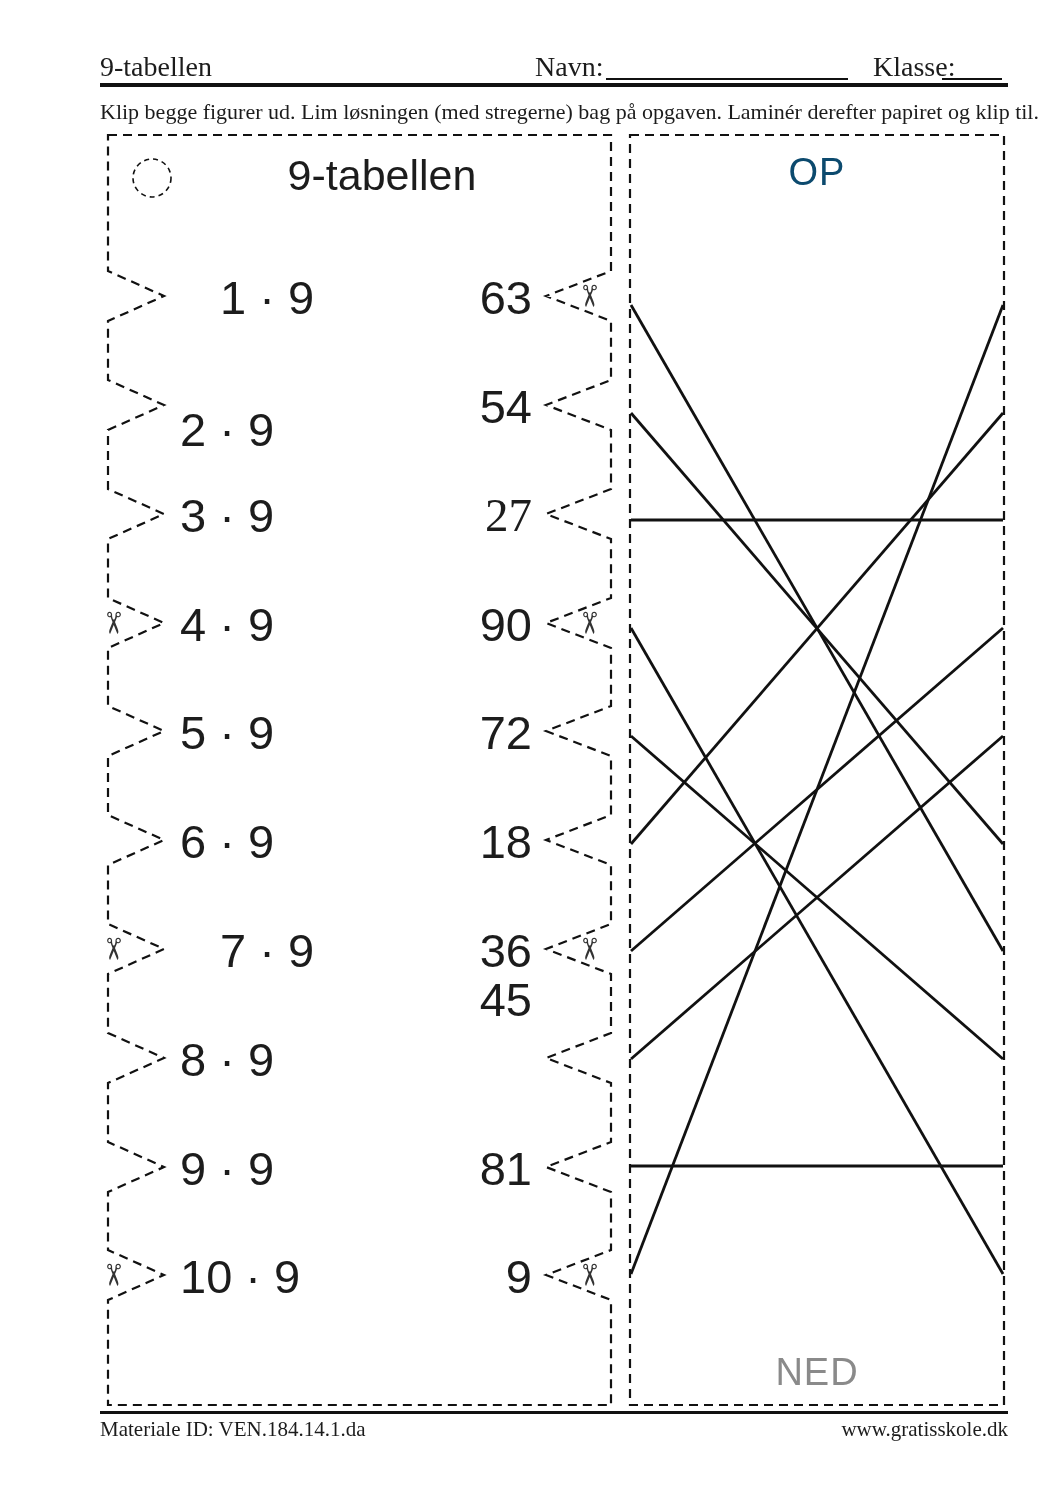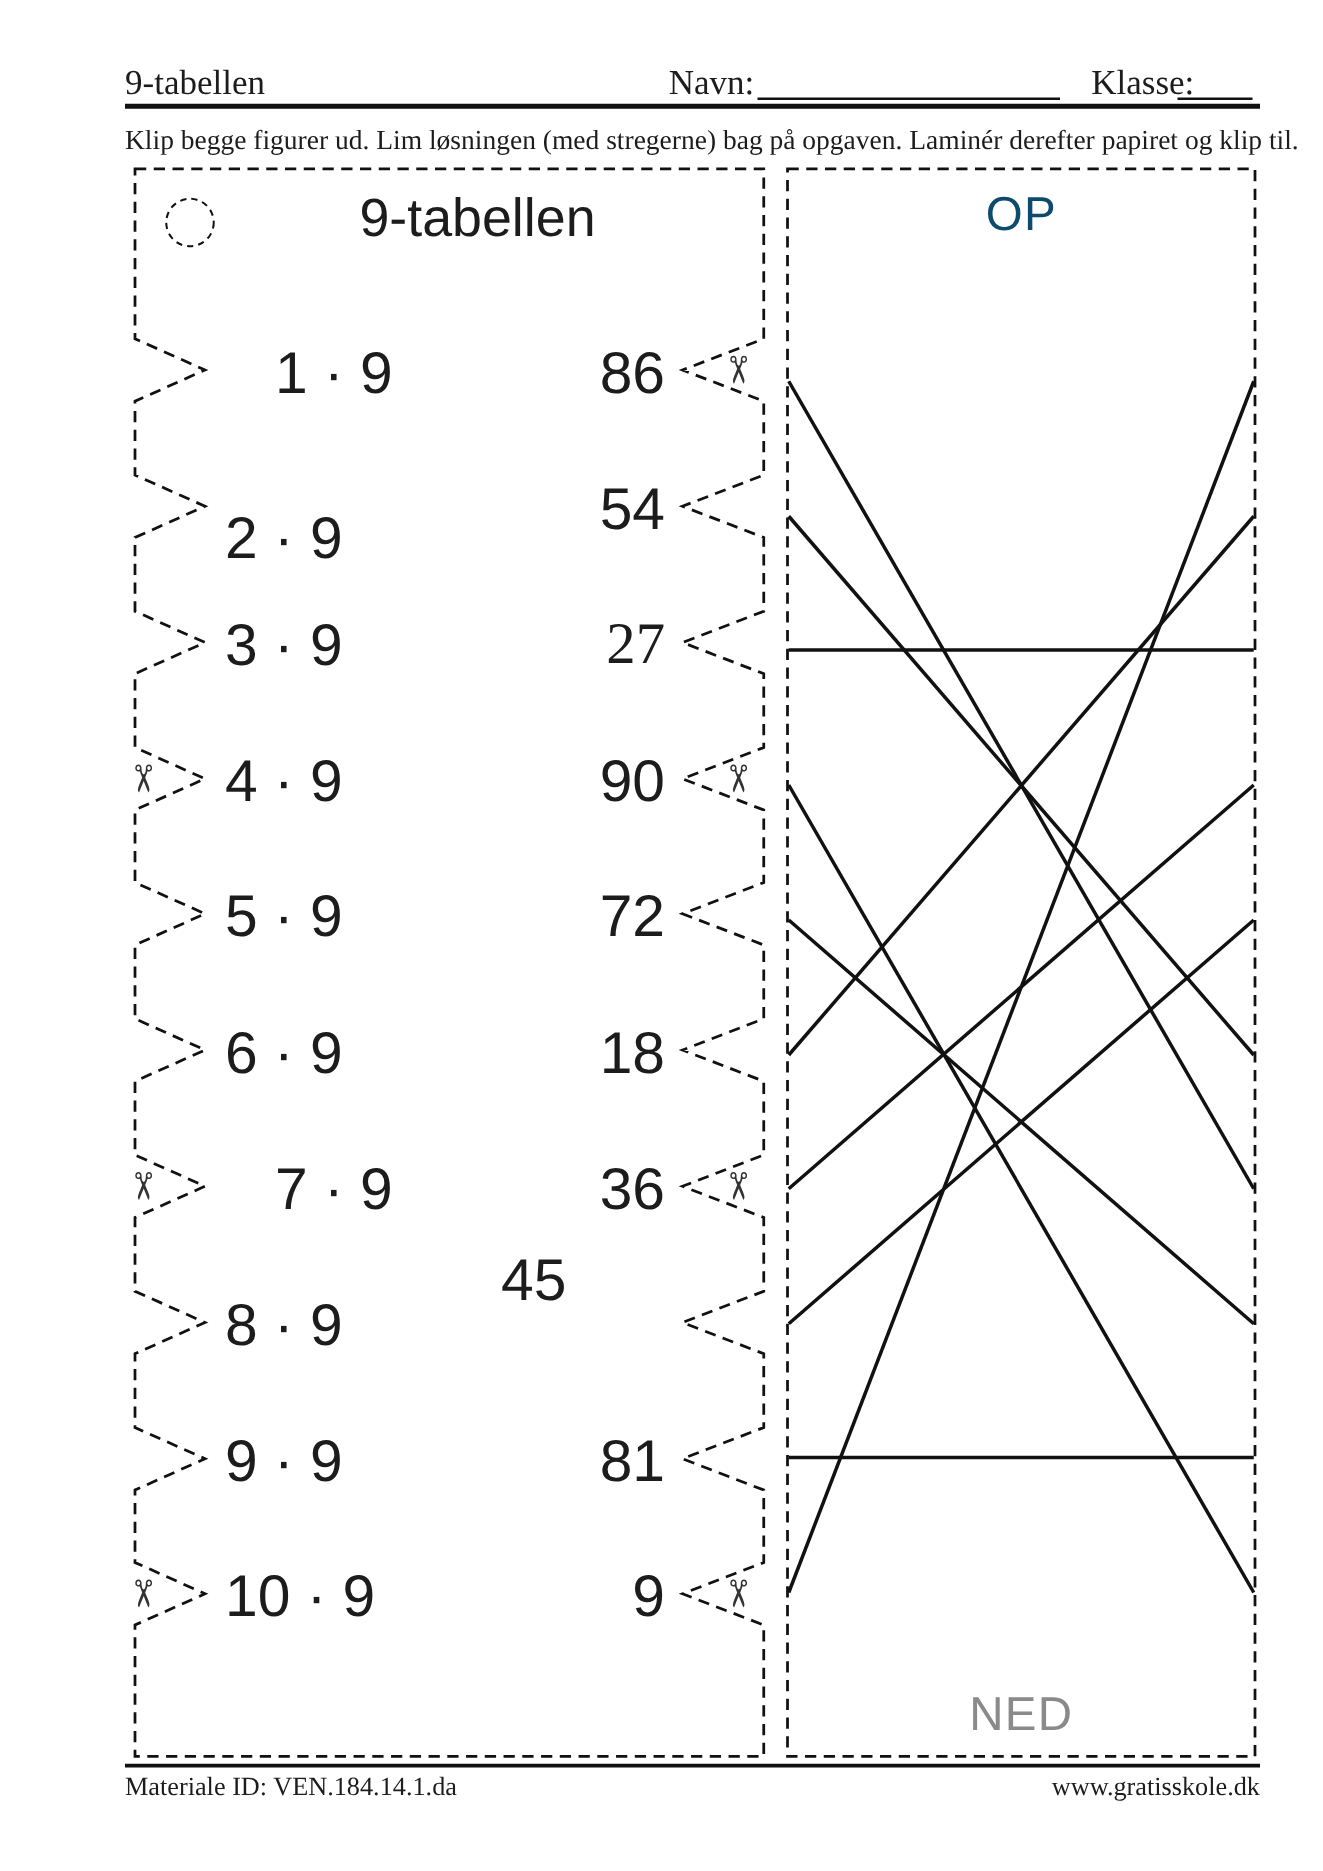--- a/index.html
+++ b/index.html
@@ -70,35 +70,35 @@
   <div class="abs hdr txt" id="class-label">Klasse:</div>
   <div class="blankline" id="class-line"></div>
   <div class="rule" id="hdr-rule"></div>
 
   <div class="abs txt" id="instruction">Klip begge figurer ud. Lim løsningen (med stregerne) bag på opgaven. Laminér derefter papiret og klip til.</div>
 
   <div class="abs sans txt" id="panel-title">9-tabellen</div>
 
   <div id="rows-layer">
       <div class="prob sans txt" style="top: 274px; margin-left: 40px;">1 · 9</div>
-      <div class="ans sans txt" style="top: 274px;">86</div>
+      <div class="ans sans txt" style="top: 274px;">63</div>
       <div class="prob sans txt" style="top: 406px;">2 · 9</div>
       <div class="ans sans txt" style="top: 383px;">54</div>
       <div class="prob sans txt" style="top: 492px;">3 · 9</div>
       <div class="ans sans txt" style="top: 492px; font-family: Liberation Serif, serif;">27</div>
       <div class="prob sans txt" style="top: 601px;">4 · 9</div>
       <div class="ans sans txt" style="top: 601px;">90</div>
       <div class="prob sans txt" style="top: 709px; text-align: center;">5 · 9</div>
       <div class="ans sans txt" style="top: 709px;">72</div>
       <div class="prob sans txt" style="top: 818px;">6 · 9</div>
       <div class="ans sans txt" style="top: 818px;">18</div>
       <div class="prob sans txt" style="top: 927px; margin-left: 40px;">7 · 9</div>
       <div class="ans sans txt" style="top: 927px;">36</div>
       <div class="prob sans txt" style="top: 1036px;">8 · 9</div>
-      <div class="ans sans txt" style="top: 1000px; text-align: center;">45</div>
+      <div class="ans sans txt" style="top: 976px;">45</div>
       <div class="prob sans txt" style="top: 1145px;">9 · 9</div>
       <div class="ans sans txt" style="top: 1145px;">81</div>
       <div class="prob sans txt" style="top: 1253px;">10 · 9</div>
       <div class="ans sans txt" style="top: 1253px;">9</div>
       <div class="scis txt" style="left: 97px; top: 607px;">✂</div>
       <div class="scis txt" style="left: 97px; top: 933px;">✂</div>
       <div class="scis txt" style="left: 97px; top: 1259px;">✂</div>
       <div class="scis txt" style="left: 573px; top: 280px;">✂</div>
       <div class="scis txt" style="left: 573px; top: 607px;">✂</div>
       <div class="scis txt" style="left: 573px; top: 933px;">✂</div>

